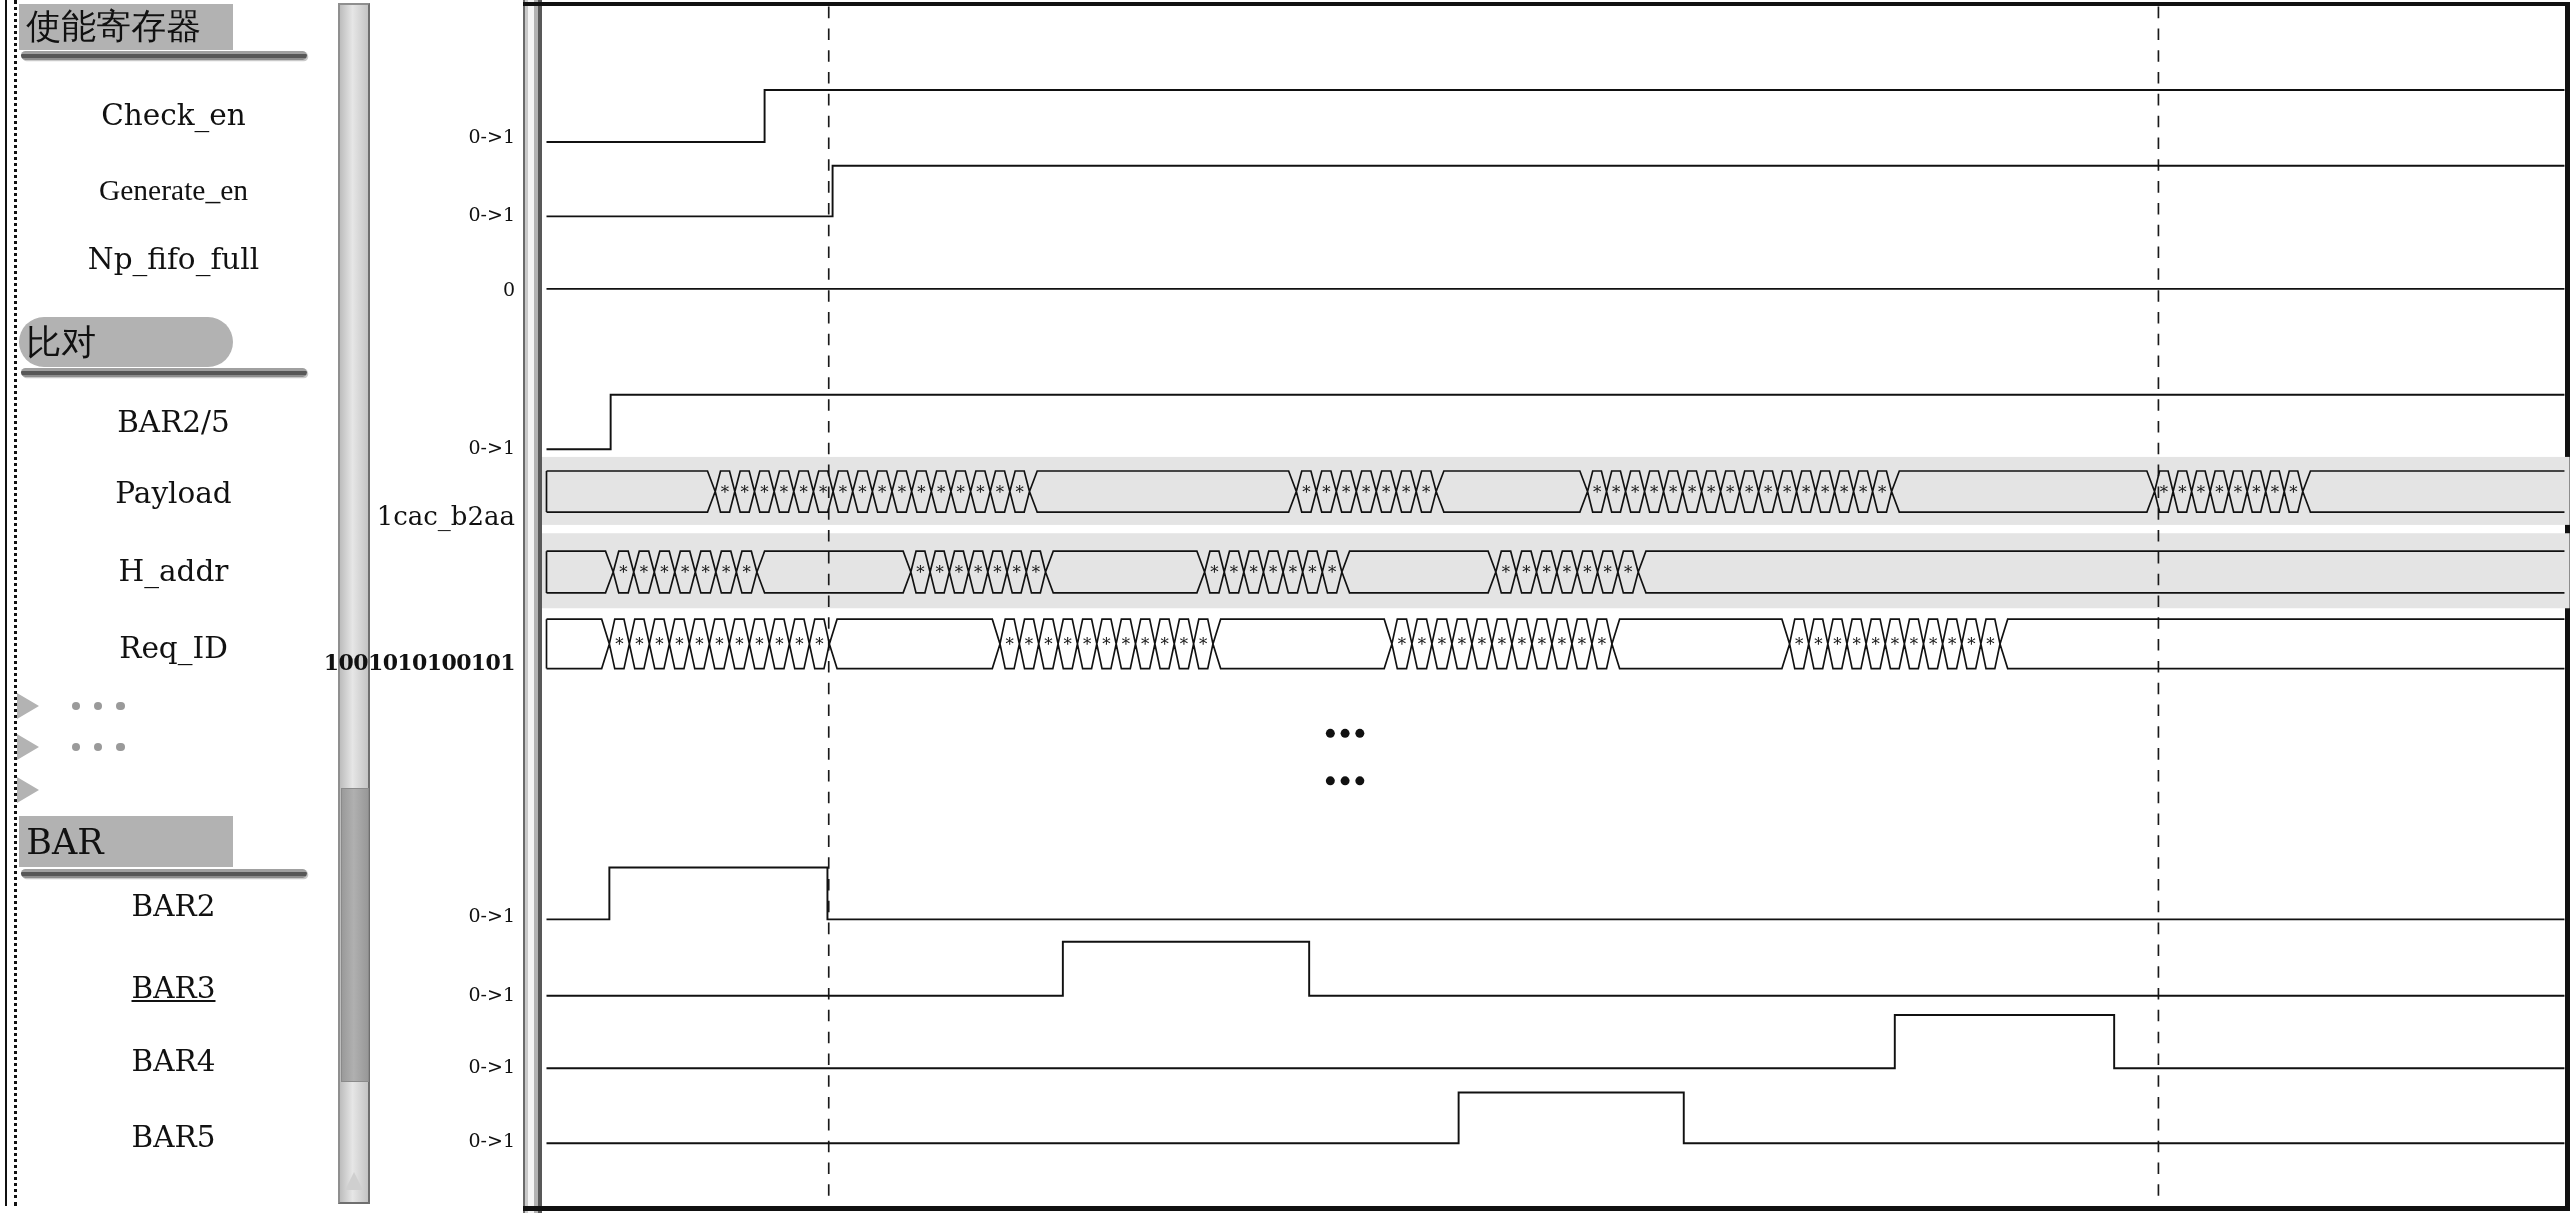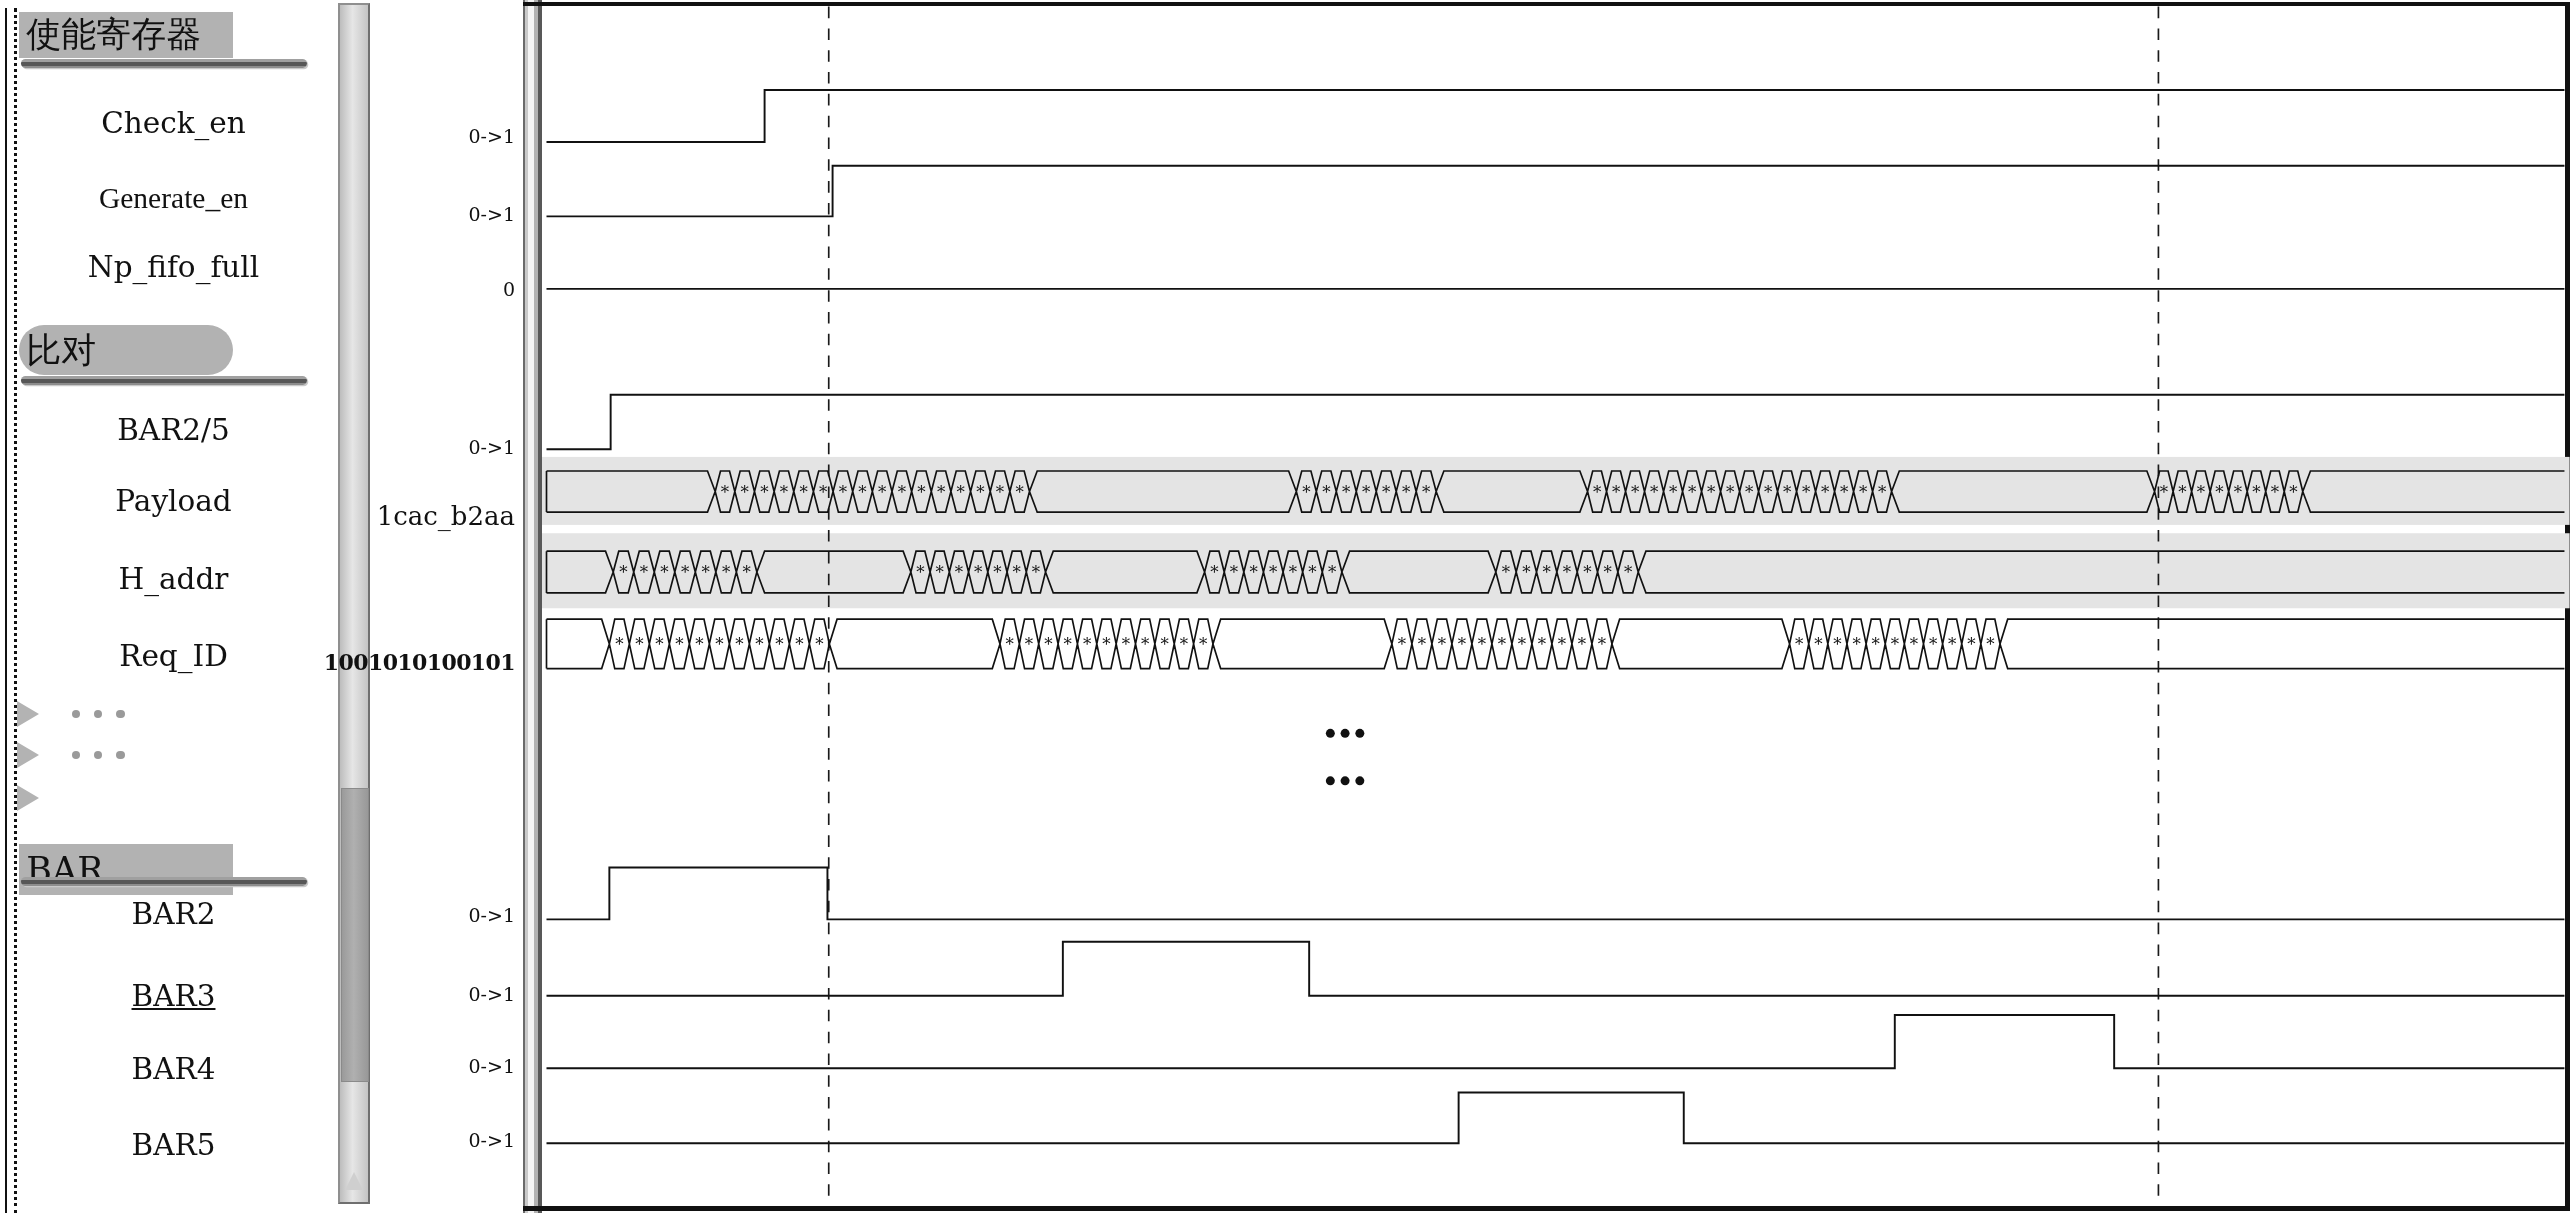--- a/index.html
+++ b/index.html
@@ -1,20 +1,20 @@
 <!DOCTYPE html>
 <html style="font-size:10.3px"><head>
 <meta charset="utf-8">
 <style>
   html,body{margin:0;padding:0;background:#ffffff;}
   #app{position:relative;width:2576px;height:1214px;background:#ffffff;overflow:hidden;
        font-family:"DejaVu Serif","Liberation Serif",serif;color:#111;}
   .abs{position:absolute;}
   
-  #sidebar{position:absolute;left:0;top:8px;width:334px;height:908px;background:#fff;padding-left:24px;}
+  #sidebar{position:absolute;left:0;top:0;width:334px;height:908px;background:#fff;padding-left:24px;}
   .side-border-solid{position:absolute;left:5.1px;top:0;width:1.9px;height:1206px;background:#111;}
   .side-border-dotted{position:absolute;left:13.5px;top:0;height:1206px;width:0;
        border-left:3.2px dotted #111;}
   .group-header{position:absolute;left:18.6px;width:214px;background:#b2b2b2;
        font-size:35px;display:flex;align-items:center;padding-left:7.7px;box-sizing:border-box;}
   .group-underline{position:absolute;left:21px;width:286px;height:9px;border-radius:4.5px;
        background:linear-gradient(180deg,#a0a0a0 0 28%,#575757 28% 80%,#8d8d8d 80%);
        box-shadow:1.3px 1.3px 0 #c9c9c9;}
   .sig-label{position:absolute;left:26px;width:295px;text-align:center;font-size:29.5px;
        transform:translateY(-50%);white-space:nowrap;}
@@ -54,21 +54,21 @@
     <div class="side-border-dotted"></div>
     <div id="sidebar-content">
         <div class="group-header" style="top: 3.8px; height: 46px;">
           <span>使能寄存器</span>
         </div>
         <div class="group-underline" style="top: 51px;"></div>
         <div class="group-header" style="top: 317px; height: 50px; border-radius: 25px;">
           <span>比对</span>
         </div>
         <div class="group-underline" style="top: 368px;"></div>
-        <div class="group-header" style="top: 816px; height: 51px; margin-top: 20px;">
+        <div class="group-header" style="top: 816px; height: 51px;">
           <span>BAR</span>
         </div>
         <div class="group-underline" style="top: 869px;"></div>
         <div class="sig-label" style="top: 115px;">Check_en</div>
         <div class="sig-label" style="top: 190px; font-family: Liberation Serif, serif;">Generate_en</div>
         <div class="sig-label" style="top: 259px;">Np_fifo_full</div>
         <div class="sig-label" style="top: 422px;">BAR2/5</div>
         <div class="sig-label" style="top: 493px;">Payload</div>
         <div class="sig-label" style="top: 571px;">H_addr</div>
         <div class="sig-label" style="top: 648px;">Req_ID</div>

